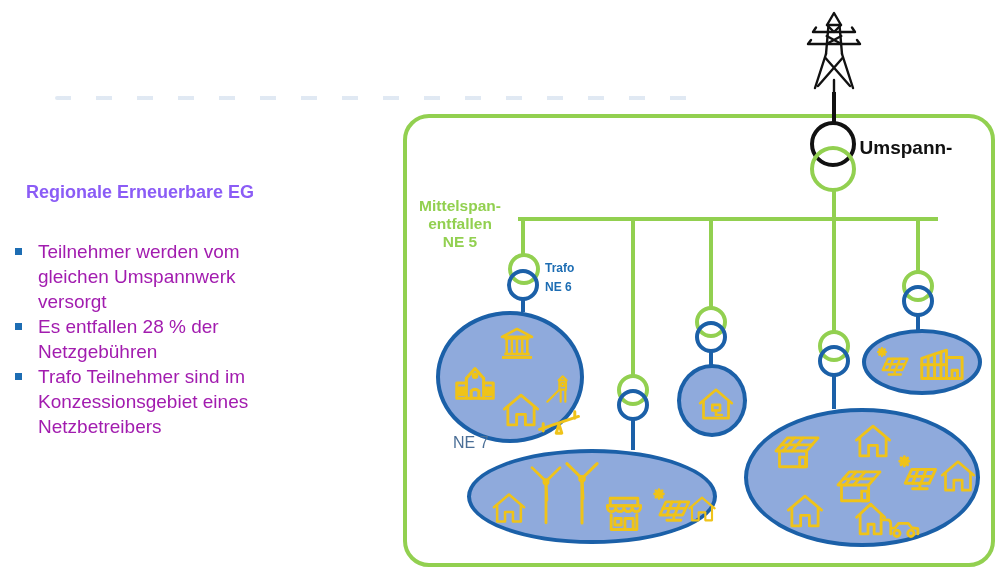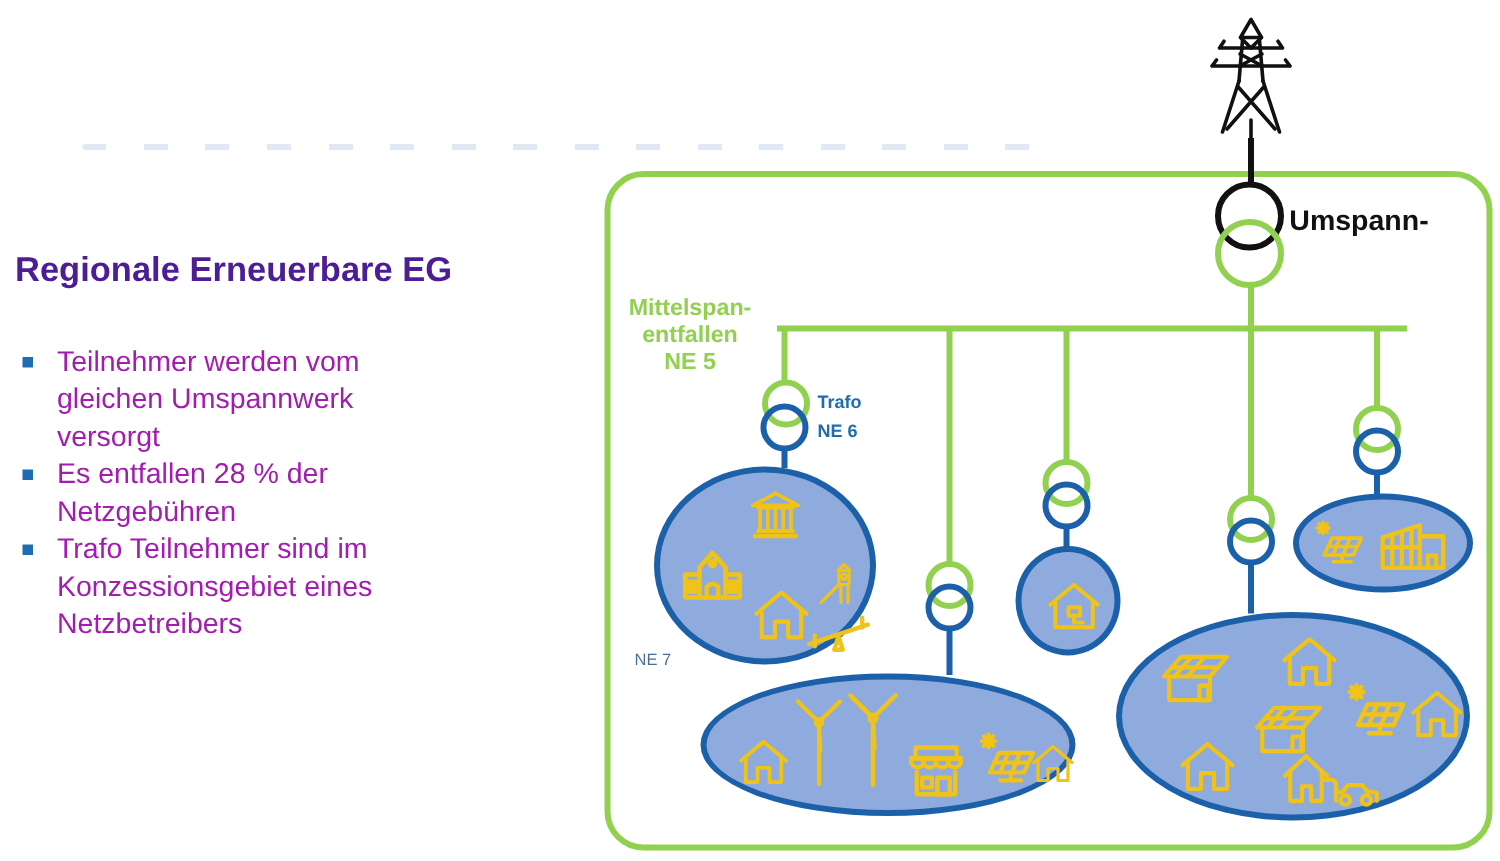--- a/index.html
+++ b/index.html
@@ -1,21 +1,21 @@
 <!DOCTYPE html>
 <html><head>
 <meta charset="utf-8">
 <style>
   html,body{margin:0;padding:0;background:#fff;}
   .stage{position:relative;width:1000px;height:574px;background:#ffffff;overflow:hidden;
          font-family:"Liberation Sans", sans-serif;}
 
   
   .left-panel{position:absolute;left:10px;top:166px;width:300px;color:#1D6DB3;}
-  .left-panel h1{margin:0;font-size:23px;font-weight:bold;color:#4c1d95;}
+  .left-panel h1{margin:16px;font-size:18px;font-weight:bold;color:#8b5cf6;}
   .bullets{list-style:none;margin:36px 0 0 0;padding:0;width:285px;
            font-size:19px;line-height:25px;color:#a21caf;}
   .bullets li{position:relative;padding-left:28px;}
   .bullets li::before{content:"";position:absolute;left:5px;top:9px;width:7px;height:7px;
            background:#1D6DB3;}
 
   
   .redacted{position:absolute;left:55px;top:96px;width:652px;height:4px;opacity:.85;
     background:repeating-linear-gradient(90deg,#dbe5f1 0px,#dbe5f1 16px,transparent 16px,transparent 41px);
     border-radius:2px;}
@@ -40,21 +40,21 @@
   .cluster{position:absolute;border:4px solid #1B60A8;border-radius:50%;
            background:#8FAADC;box-sizing:border-box;}
 
   .lbl{position:absolute;font-weight:bold;}
   .lbl span{display:block;}
   .lbl.mv{left:408px;top:197px;width:104px;text-align:center;color:#92D050;
           font-size:15.5px;line-height:18px;}
   .lbl.trafo{left:545px;top:259px;color:#1D6DB3;font-size:12px;line-height:19px;}
   .lbl.sub{left:856px;top:136px;width:100px;text-align:center;color:#111;
            font-size:19px;line-height:23px;}
-  .lbl.ne7{left:423px;top:434px;color:#4A6E96;font-size:11px;font-weight:normal;}
+  .lbl.ne7{left:453px;top:434px;color:#4A6E96;font-size:16px;font-weight:normal;}
 
   .pylon{position:absolute;left:801px;top:10px;}
 
   .yicon{position:absolute;fill:none;stroke:#EFC319;stroke-width:1.6;
          stroke-linecap:round;stroke-linejoin:round;overflow:visible;}
   .goldfill{fill:#EFC319;stroke:none;}
   .defs-hidden{position:absolute;width:0;height:0;overflow:hidden;}
 </style>
 </head>
 <body>

